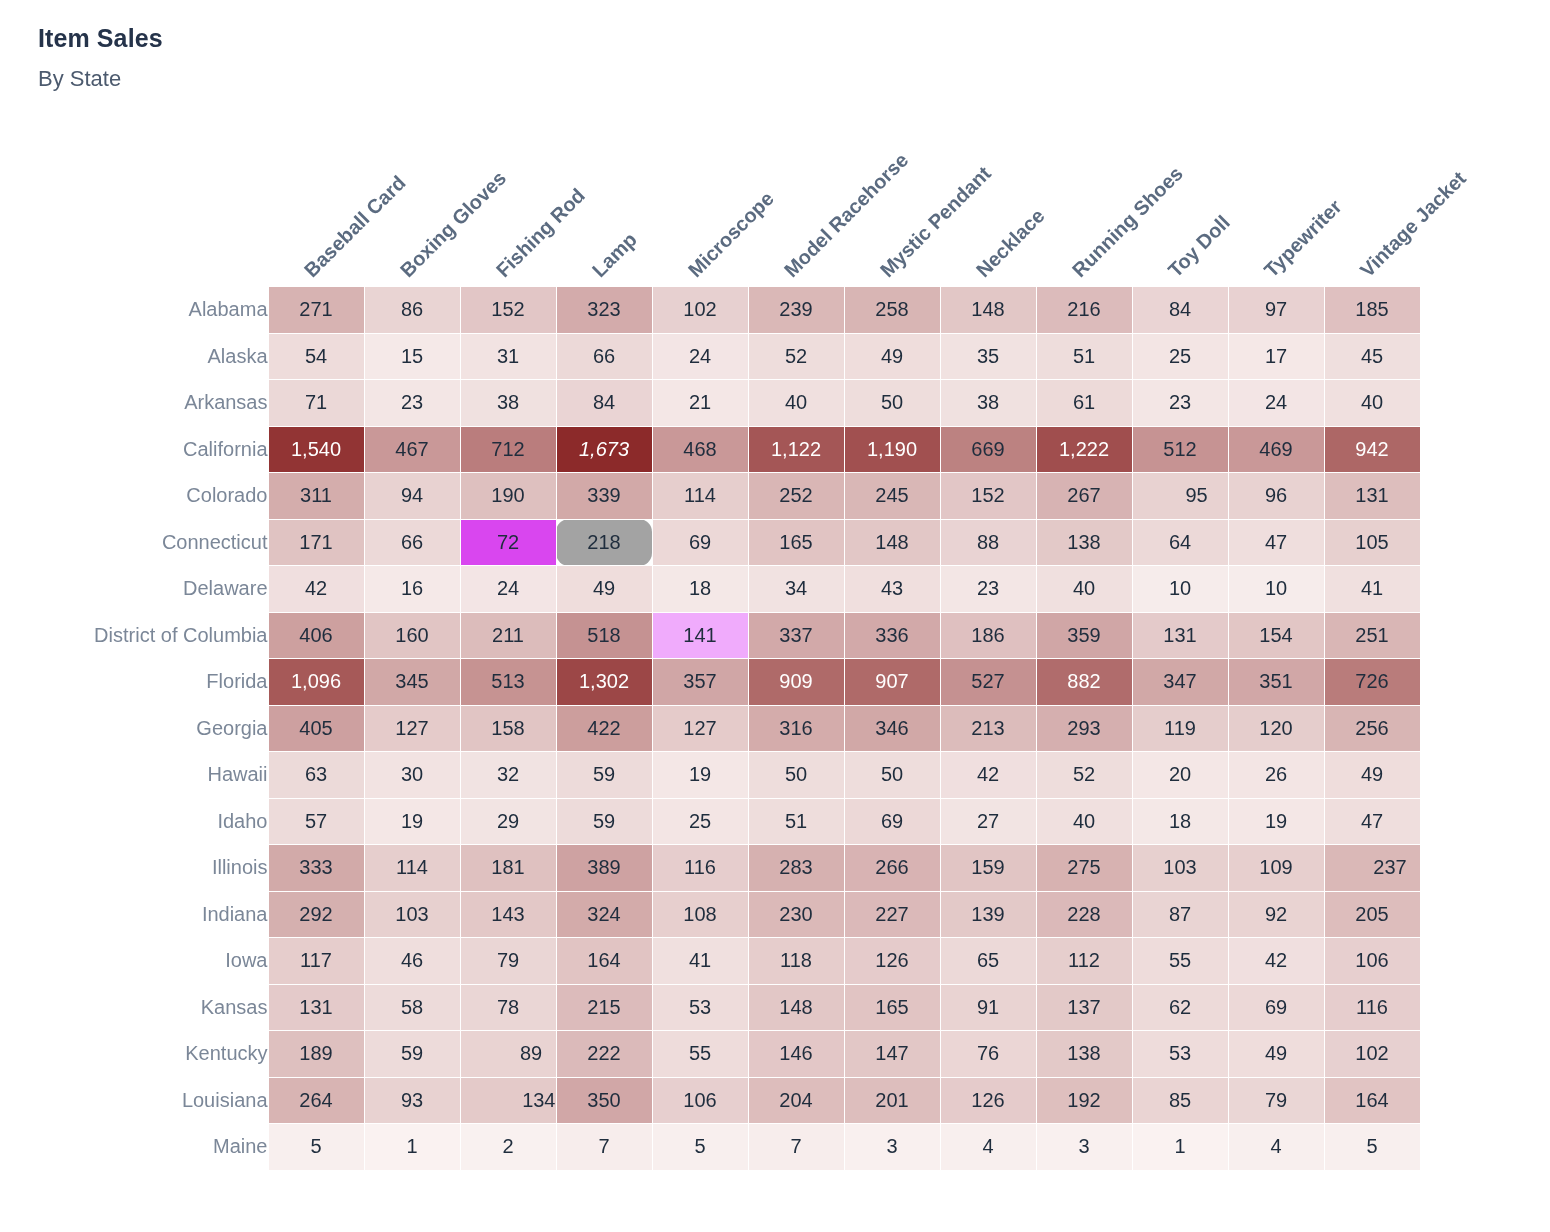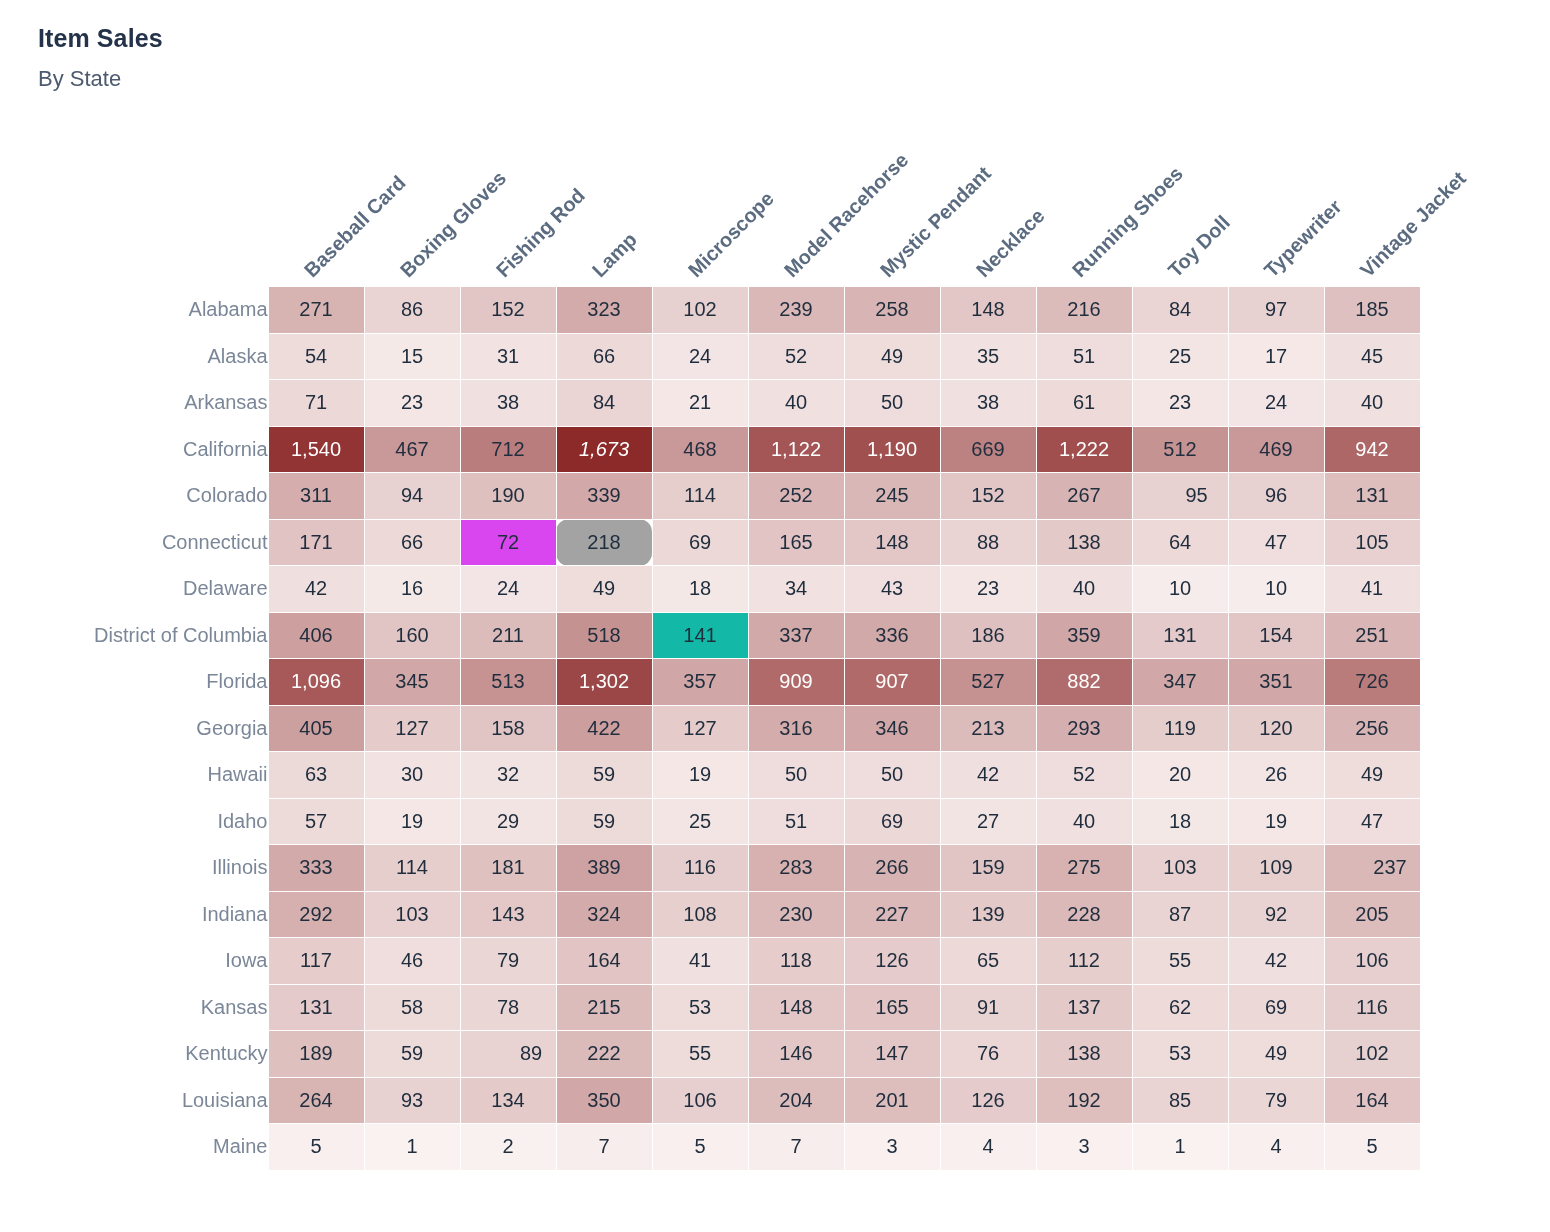--- a/index.html
+++ b/index.html
@@ -254,21 +254,21 @@
             <td class="cell" style="background: rgb(246, 236, 235);">10</td>
             <td class="cell" style="background: rgb(246, 236, 235);">10</td>
             <td class="cell" style="background: rgb(240, 224, 223);">41</td>
           </tr>
           <tr>
             <td class="rowlabel">District of Columbia</td>
             <td class="cell" style="background: rgb(205, 160, 159);">406</td>
             <td class="cell" style="background: rgb(225, 197, 196);">160</td>
             <td class="cell" style="background: rgb(220, 188, 187);">211</td>
             <td class="cell" style="background: rgb(197, 146, 146);">518</td>
-            <td class="cell" style="background: #14b8a6;">141</td>
+            <td class="cell" style="background: #f0abfc;">141</td>
             <td class="cell" style="background: rgb(210, 169, 169);">337</td>
             <td class="cell" style="background: rgb(210, 169, 169);">336</td>
             <td class="cell" style="background: rgb(223, 192, 192);">186</td>
             <td class="cell" style="background: rgb(208, 166, 166);">359</td>
             <td class="cell" style="background: rgb(228, 202, 202);">131</td>
             <td class="cell" style="background: rgb(226, 198, 197);">154</td>
             <td class="cell" style="background: rgb(217, 182, 181);">251</td>
           </tr>
           <tr>
             <td class="rowlabel">Florida</td>
@@ -402,21 +402,21 @@
             <td class="cell" style="background: rgb(235, 214, 213);">76</td>
             <td class="cell" style="background: rgb(227, 201, 200);">138</td>
             <td class="cell" style="background: rgb(238, 220, 219);">53</td>
             <td class="cell" style="background: rgb(239, 221, 220);">49</td>
             <td class="cell" style="background: rgb(231, 208, 208);">102</td>
           </tr>
           <tr>
             <td class="rowlabel">Louisiana</td>
             <td class="cell" style="background: rgb(216, 180, 179);">264</td>
             <td class="cell" style="background: rgb(232, 210, 209);">93</td>
-            <td class="cell" style="background: rgb(228, 202, 201);">134</td>
+            <td class="cell" style="background: rgb(228, 202, 201); text-align: right;">134</td>
             <td class="cell" style="background: rgb(209, 167, 167);">350</td>
             <td class="cell" style="background: rgb(231, 207, 207);">106</td>
             <td class="cell" style="background: rgb(221, 189, 188);">204</td>
             <td class="cell" style="background: rgb(221, 190, 189);">201</td>
             <td class="cell" style="background: rgb(229, 203, 203);">126</td>
             <td class="cell" style="background: rgb(222, 191, 190);">192</td>
             <td class="cell" style="background: rgb(234, 212, 211);">85</td>
             <td class="cell" style="background: rgb(234, 214, 213);">79</td>
             <td class="cell" style="background: rgb(225, 196, 195);">164</td>
           </tr>

